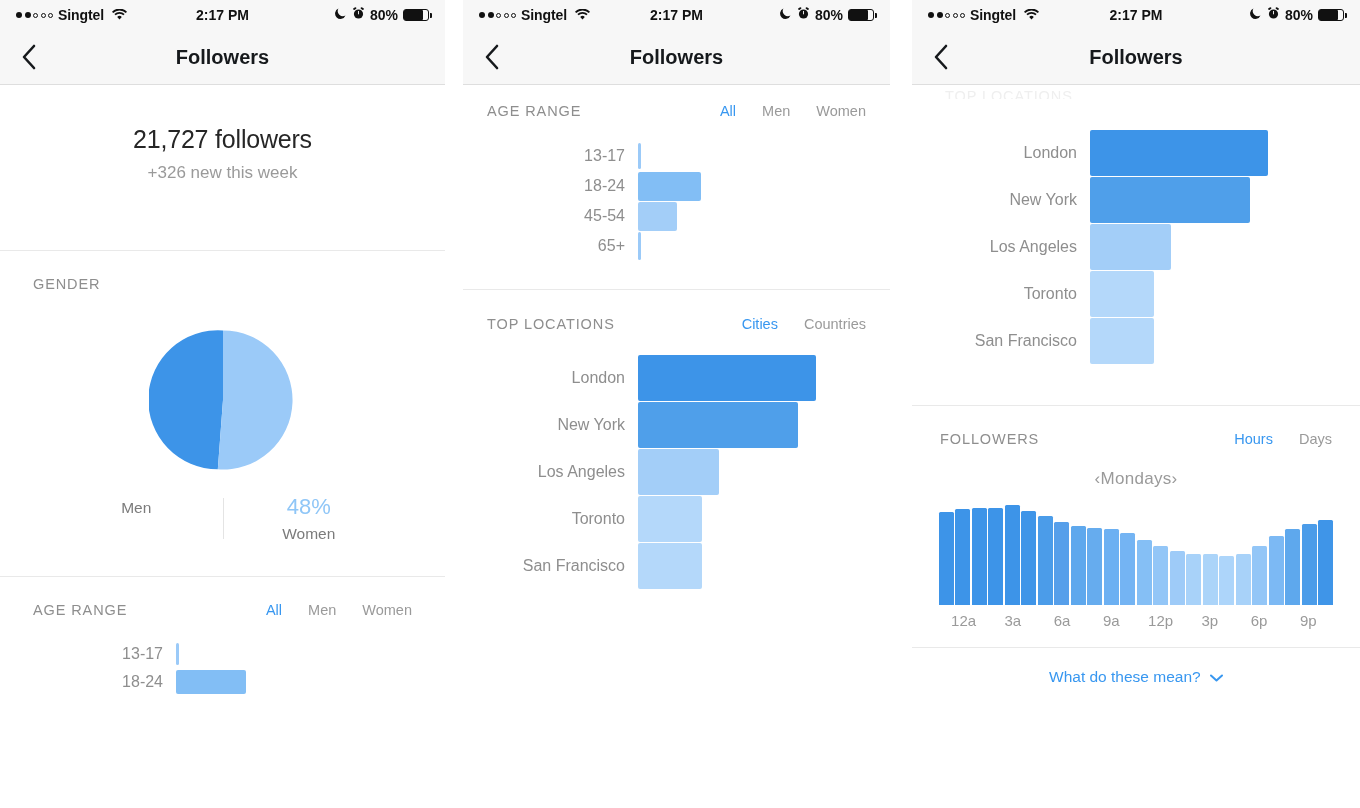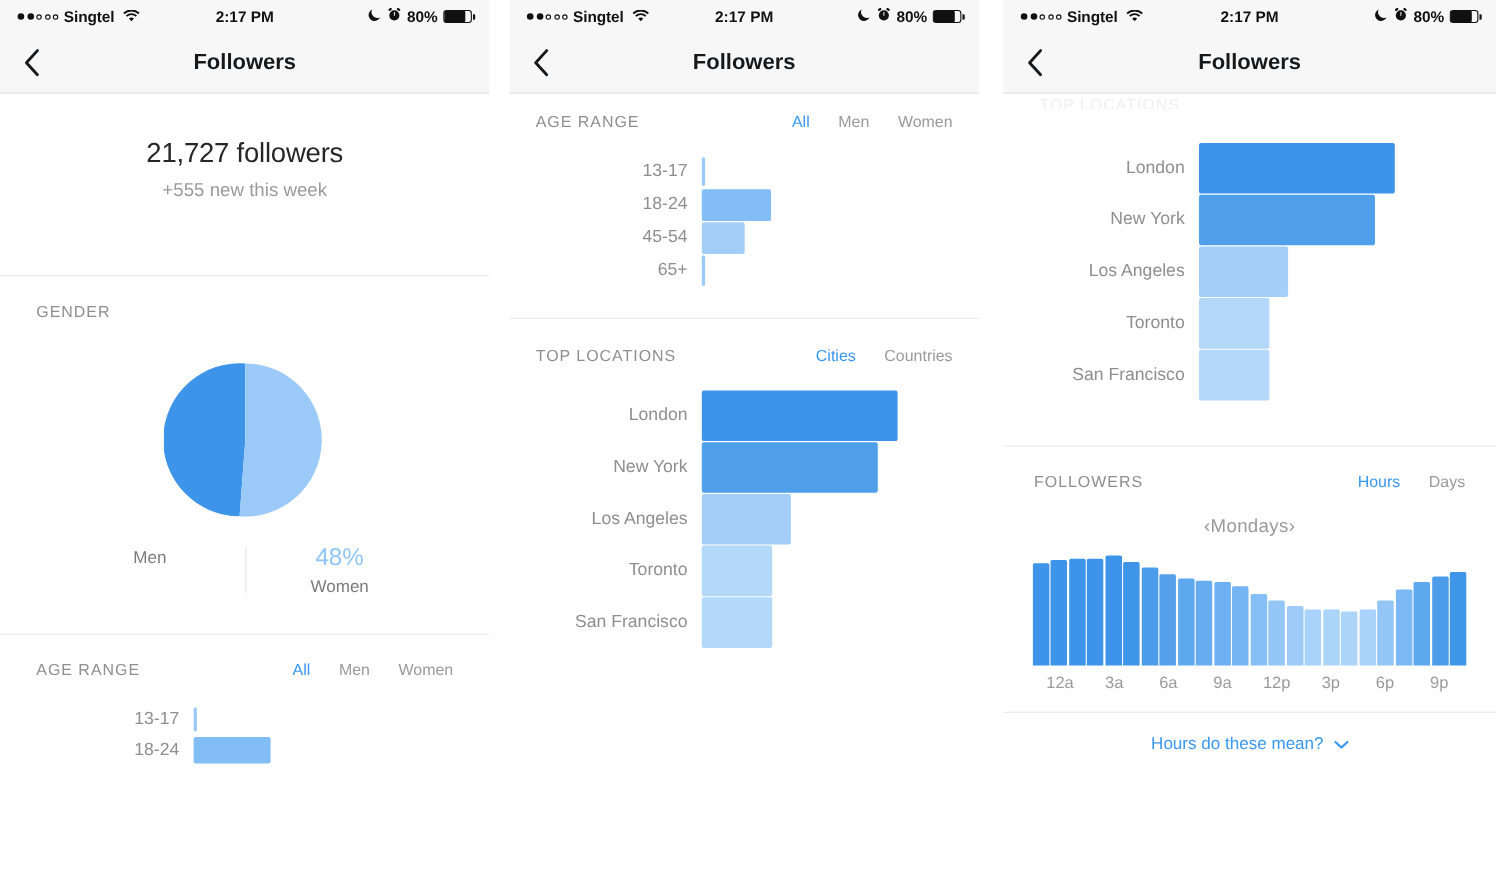--- a/index.html
+++ b/index.html
@@ -197,21 +197,21 @@
       <div class="back-btn">
         <svg width="16" height="26" viewBox="0 0 16 26">
             <polyline points="13,2 3,13 13,24" fill="none" stroke="#16191c" stroke-width="2.6" stroke-linecap="round" stroke-linejoin="round"></polyline>
           </svg>
       </div>
       <div class="nav-title">Followers</div>
     </div>
 
     <div class="summary">
       <div class="sum-count">21,727 followers</div>
-      <div class="sum-sub">+555 new this week</div>
+      <div class="sum-sub">+326 new this week</div>
     </div>
 
     <div class="divider" style="margin-top:67px"></div>
 
     <div class="section-head" style="padding-top:25px">
       <span class="sec-title">GENDER</span>
     </div>
 
     <div class="pie-wrap">
       <svg class="pie" viewBox="0 0 100 100">
@@ -493,21 +493,21 @@
         <span style="flex:3">12p</span>
         <span style="flex:3">3p</span>
         <span style="flex:3">6p</span>
         <span style="flex:3">9p</span>
       </div>
     </div>
 
     <div class="divider" style="margin-top:18px"></div>
 
     <div class="meanlink">
-      <span>Hours do these mean?</span>
+      <span>What do these mean?</span>
       <span style="display:inline-block;margin-left:5px">
         <svg width="13" height="8" viewBox="0 0 13 8">
             <polyline points="1,1.5 6.5,6.5 12,1.5" fill="none" stroke="#3897f0" stroke-width="2" stroke-linecap="round" stroke-linejoin="round"></polyline>
           </svg>
       </span>
     </div>
   </div>
 
 </div>
 

